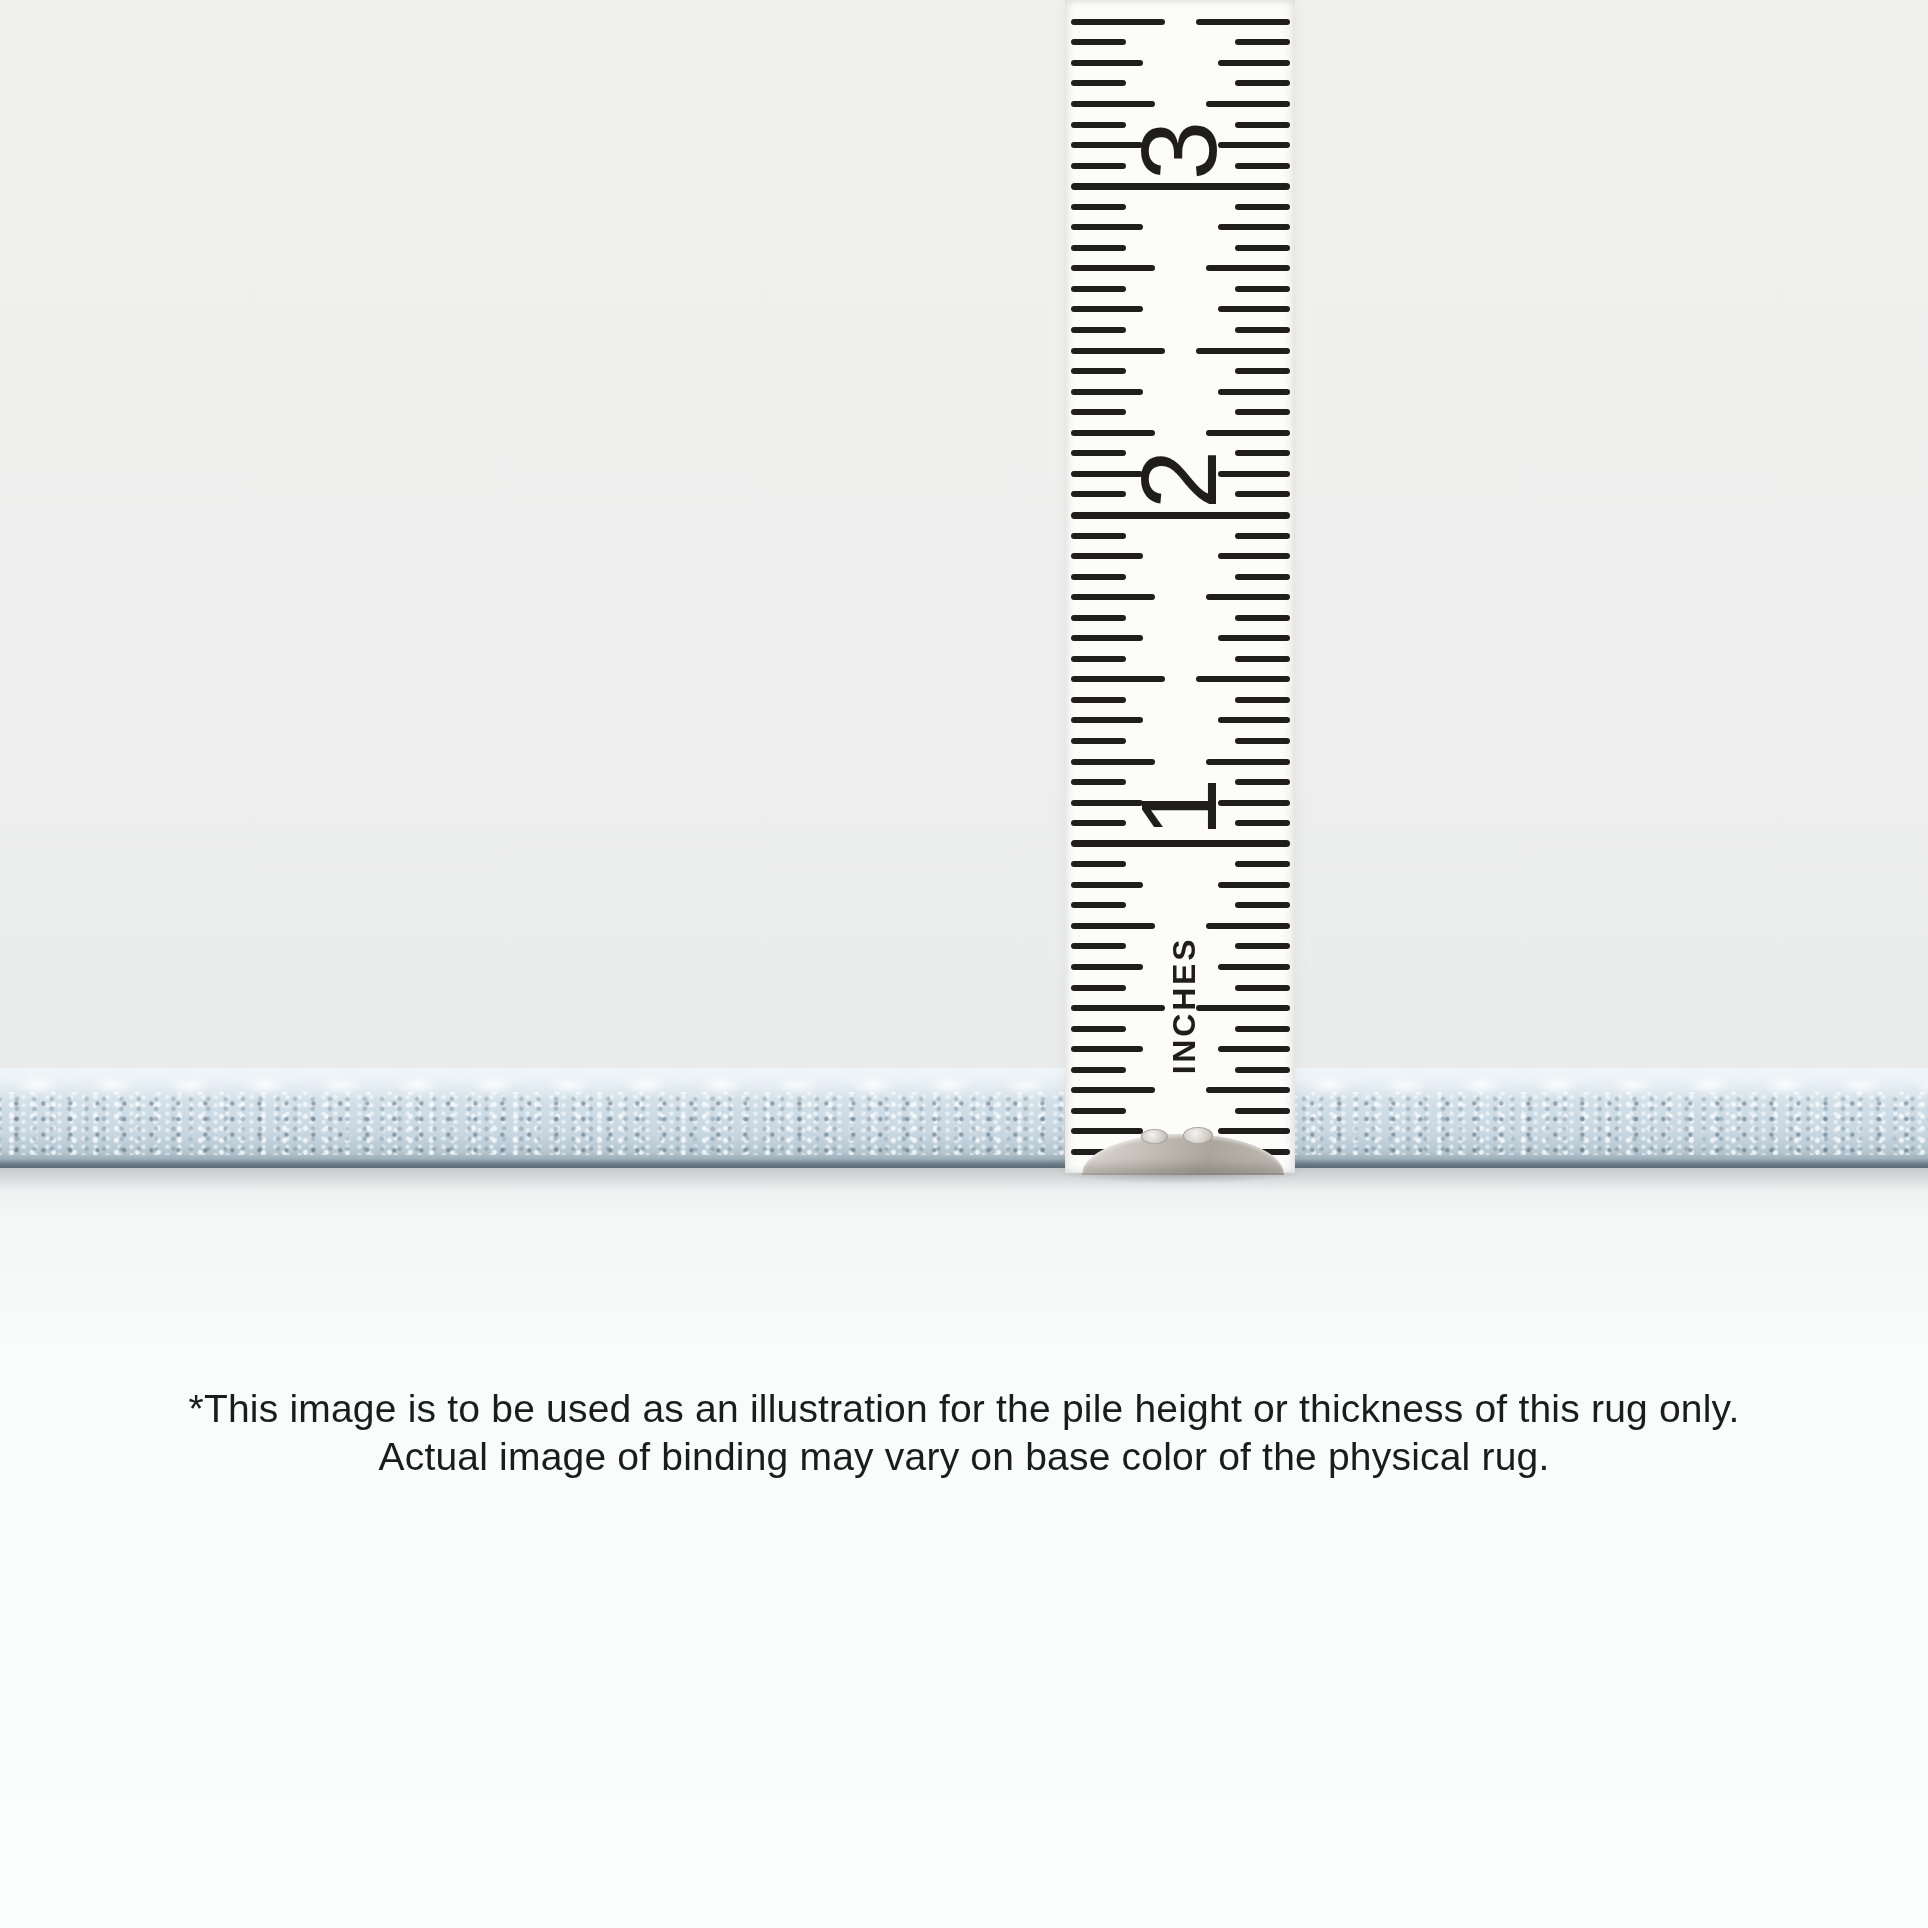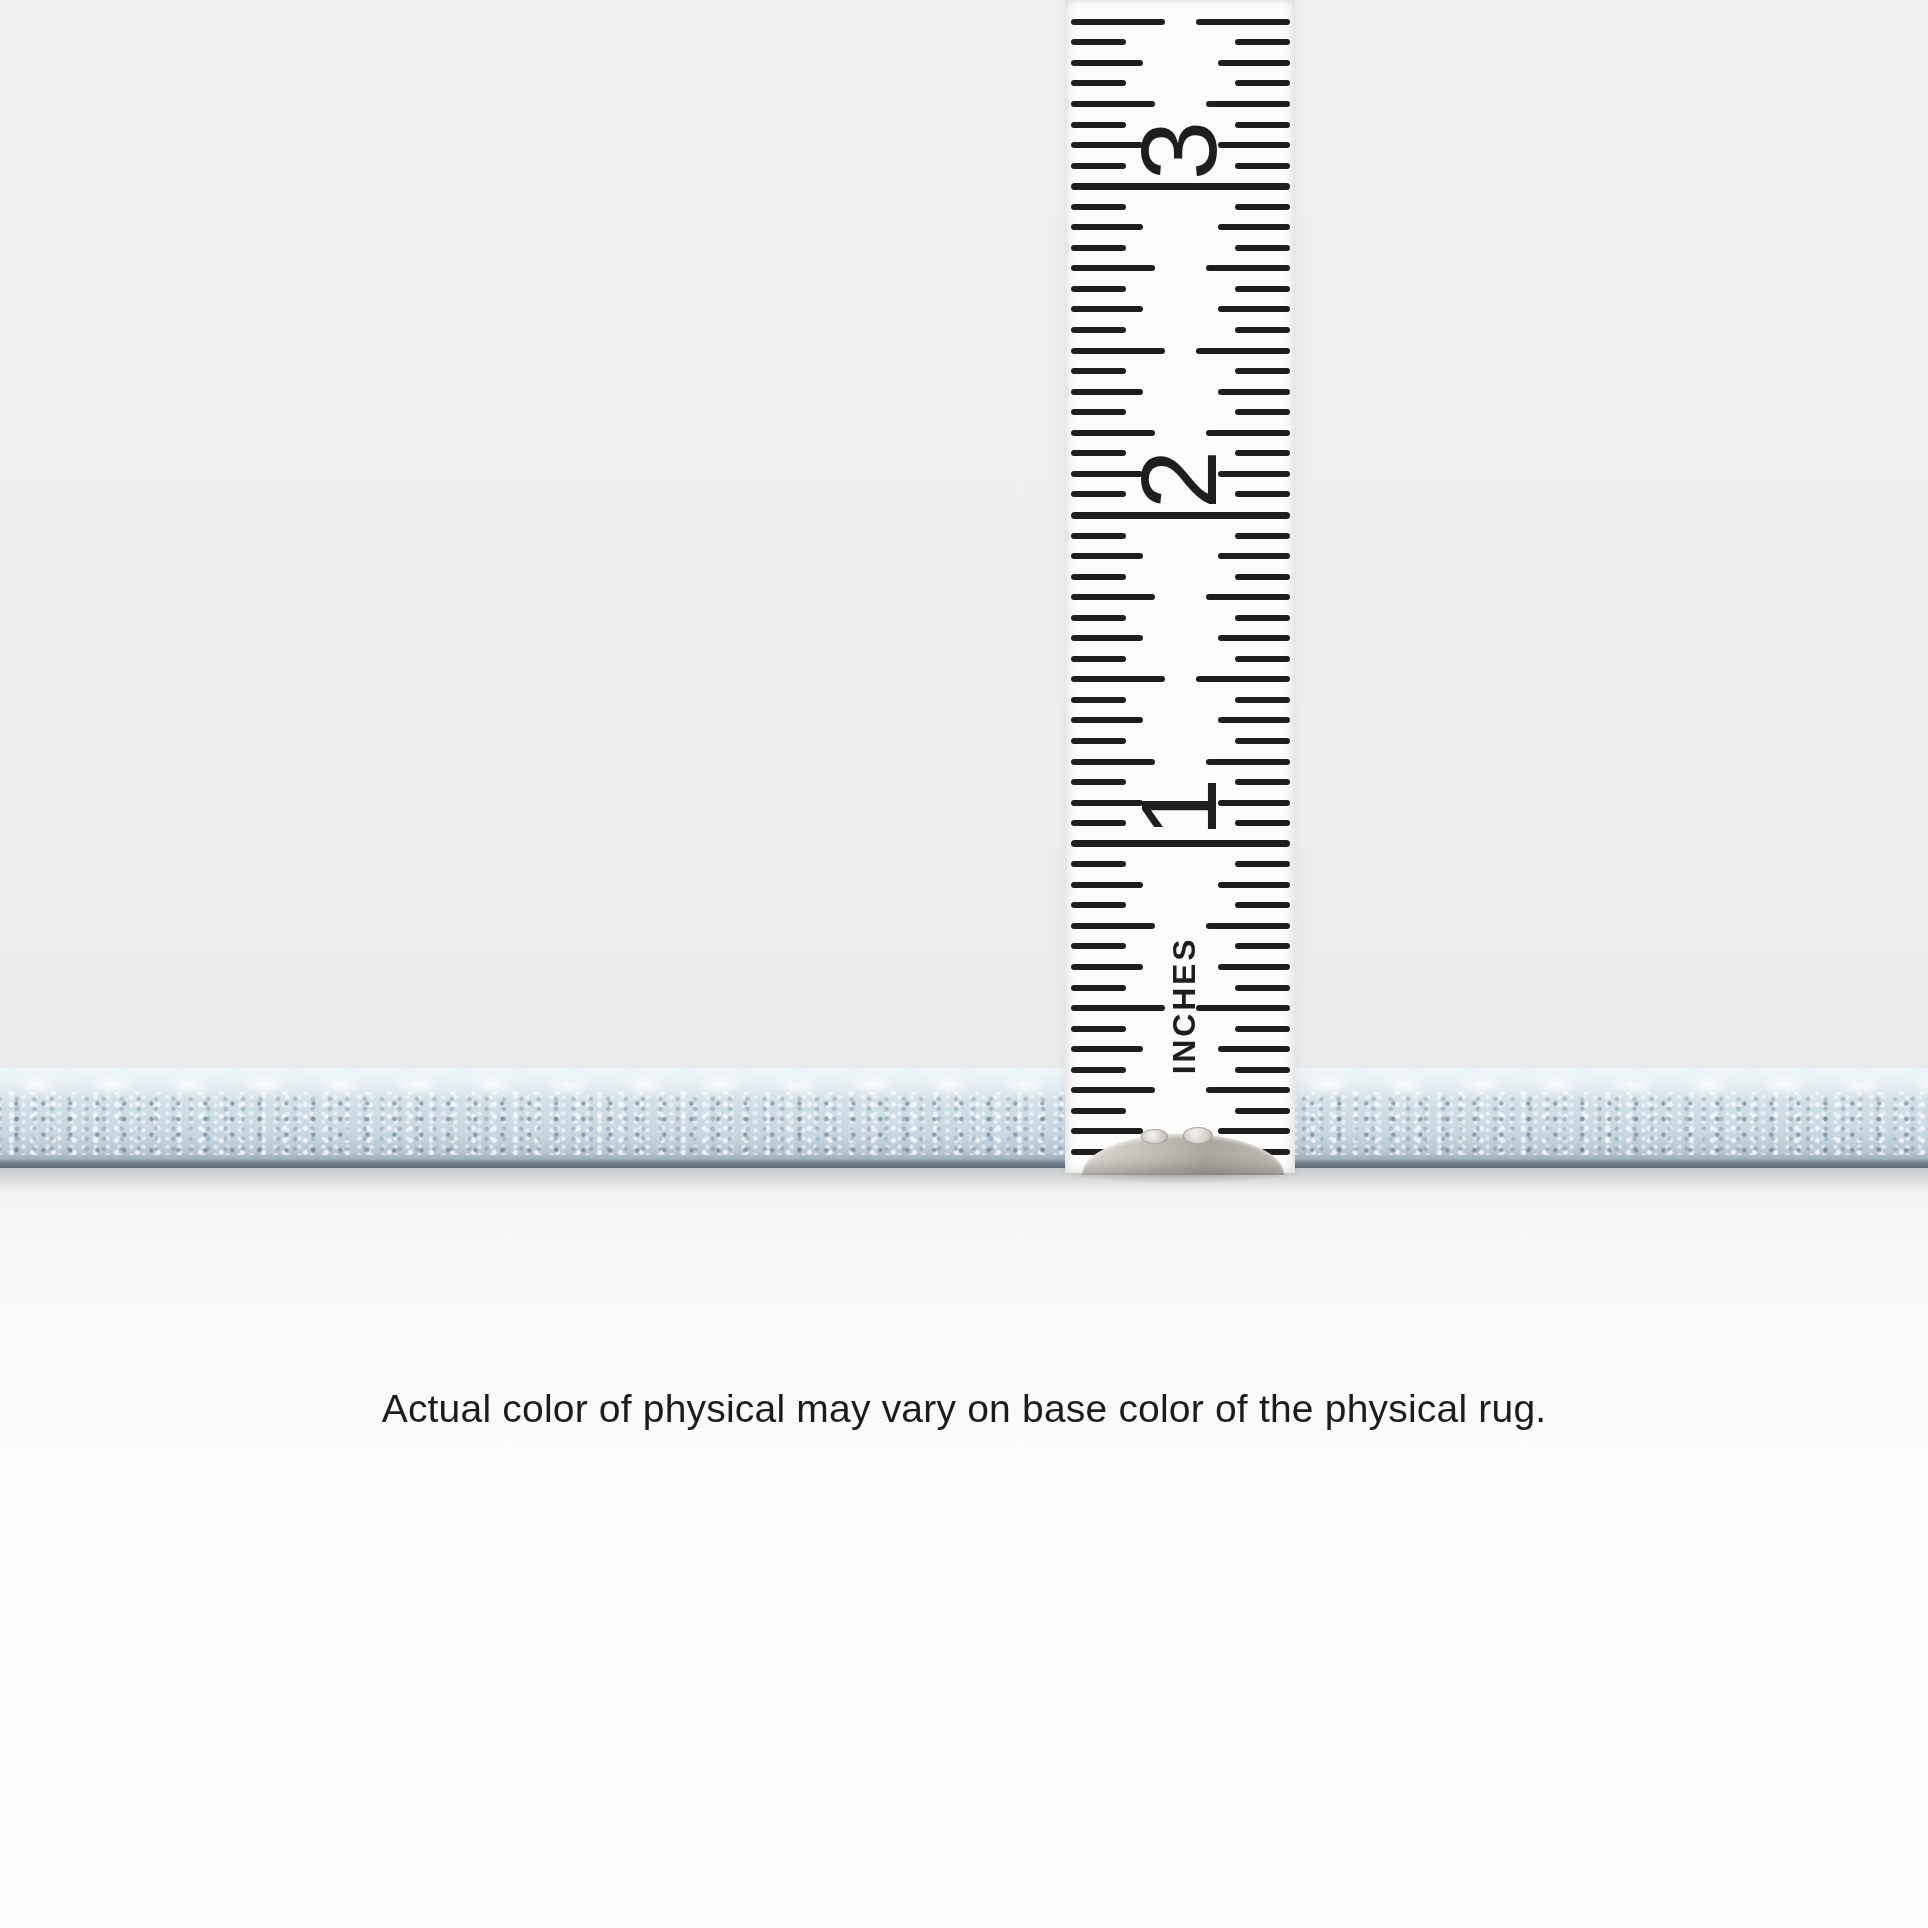--- a/index.html
+++ b/index.html
@@ -253,16 +253,17 @@
     <div class="unit-label">
       <span>INCHES</span>
     </div>
     <div class="metal-cap">
       <div class="rivet r1"></div>
       <div class="rivet r2"></div>
     </div>
   </div>
 
   <div class="caption">
-    <div>Actual color of physical may vary on base color of the physical rug.</div>
+    <div>*This image is to be used as an illustration for the pile height or thickness of this rug only.</div>
+    <div>Actual image of binding may vary on base color of the physical rug.</div>
   </div>
 </div>
 
 
 </body></html>

